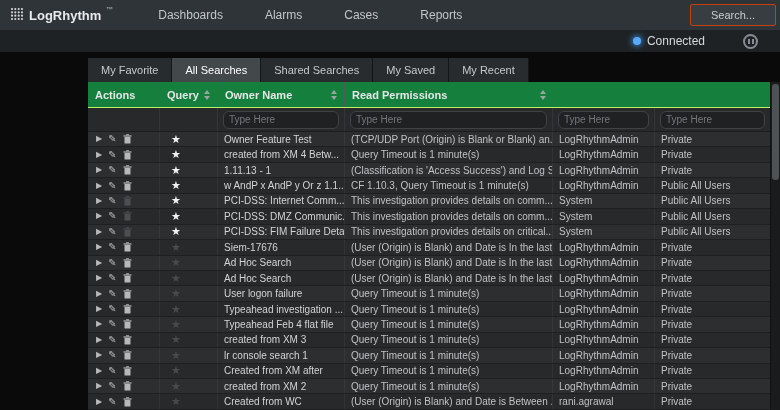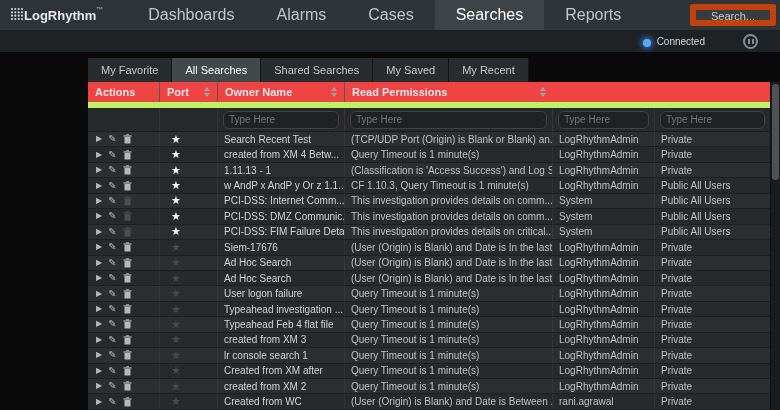--- a/index.html
+++ b/index.html
@@ -1,46 +1,46 @@
 <!DOCTYPE html>
 <html><head>
 <meta charset="utf-8">
 <style>
   *{box-sizing:border-box;margin:0;padding:0}
   html,body{width:780px;height:410px;overflow:hidden}
   body{font-family:"Liberation Sans","DejaVu Sans",sans-serif;background:#0a0a0b;color:#ccc}
 
   
   .topbar{height:30px;background:#2f3438;display:flex;align-items:stretch;position:relative}
-  .logo{display:flex;align-items:center;padding:0 10px;color:#e8eaec;font-weight:bold;font-size:13px;cursor:pointer}
+  .logo{display:flex;align-items:center;gap:5px;padding:0 10px;color:#e8eaec;font-weight:bold;font-size:13px;cursor:pointer}
   .logo .tm{font-size:7px;color:#9aa0a4;align-self:flex-start;margin-top:6px}
   .mainnav{display:flex;margin-left:14px}
-  .navitem{display:flex;align-items:center;padding:0 21px;font-size:16px;color:#c3c7ca;cursor:pointer}
+  .navitem{display:flex;align-items:center;padding:0 21px;font-size:12px;color:#c3c7ca;cursor:pointer}
   .navitem.active{background:#3e4347;color:#fff}
-  .search-btn{position:absolute;right:4px;top:4px;height:22px;width:86px;background:#383d41;border:6px solid #c2410c;border-radius:2px;color:#c9cdd0;font-size:11px;font-family:inherit;cursor:pointer}
+  .search-btn{position:absolute;right:4px;top:4px;height:22px;width:86px;background:#383d41;border:1px solid #c2410c;border-radius:2px;color:#c9cdd0;font-size:11px;font-family:inherit;cursor:pointer}
 
   
   .statusbar{height:22px;background:#1e2224;display:flex;align-items:center;justify-content:flex-end;gap:38px;padding-right:22px}
-  .conn{display:flex;align-items:flex-end;gap:6px;font-size:10px;color:#d6d9db}
+  .conn{display:flex;align-items:center;gap:6px;font-size:12px;color:#d6d9db}
   .conn-dot{width:8px;height:8px;border-radius:50%;background:#58aaff;box-shadow:0 0 6px 1px #3f8fe0}
   .pause-icon{width:15px;height:15px;border:2px solid #878c90;border-radius:50%;display:inline-flex;align-items:center;justify-content:center;gap:2px;cursor:pointer}
   .pause-icon .bar{width:2px;height:5px;background:#878c90}
 
   
   .content{height:358px;background:#0a0a0b;padding:6px 0 0 88px;overflow:hidden}
   .tabstrip{display:inline-flex;height:24px}
   .stab{display:flex;align-items:center;padding:0 13px;font-size:11px;color:#c6c9cb;background:#292c2e;border-right:1px solid #141616;cursor:pointer;white-space:nowrap}
   .stab.active{background:#43484b;color:#fff}
 
   .tablewrap{display:flex;width:692px;height:328px}
   .tablemain{flex:1;display:flex;flex-direction:column;overflow:hidden}
 
   .thead,.tfilter,.trow{display:grid;grid-template-columns:72px 58px 127px 208px 102px 1fr}
 
-  .thead{height:26px;background:#ef4444;border-bottom:6px solid #bef264}
+  .thead{height:26px;background:#15803d;border-bottom:1px solid #bef264}
   .hcell{display:flex;align-items:center;gap:4px;padding:0 7px;font-size:11px;font-weight:bold;color:#e4e6e7;border-right:1px solid #55595d;overflow:hidden;white-space:nowrap}
   .hcell:last-child{border-right:none}
   .sort{display:inline-flex;flex-direction:column;gap:2px;margin-left:auto}
   .sort i{width:0;height:0;border-left:3px solid transparent;border-right:3px solid transparent}
   .sort .up{border-bottom:4px solid #9ea2a5}
   .sort .down{border-top:4px solid #9ea2a5}
 
   .tfilter{height:24px;background:#27292b;border-bottom:1px solid #1b1d1e}
   .fcell{display:flex;align-items:center;padding:0 5px;border-right:1px solid #333638}
   .fcell:last-child{border-right:none}
@@ -94,21 +94,20 @@
       </g>
         </svg>
     </span>
     <span>LogRhythm</span>
     <span class="tm">™</span>
   </div>
   <nav class="mainnav">
     <a class="navitem">Dashboards</a>
     <a class="navitem">Alarms</a>
     <a class="navitem">Cases</a>
-    <a class="navitem active">Searches</a>
     <a class="navitem">Reports</a>
   </nav>
   <button class="search-btn">Search...</button>
 </header>
 
 <div class="statusbar">
   <span class="conn">
     <span class="conn-dot"></span>
     <span>Connected</span>
   </span>
@@ -129,21 +128,21 @@
   </div>
 
   <div class="tablewrap">
     <div class="tablemain">
 
       <div class="thead">
         <div class="hcell">
           <span>Actions</span>
         </div>
         <div class="hcell">
-          <span>Port</span>
+          <span>Query</span>
           <span class="sort">
               <i class="up"></i>
               <i class="down"></i>
             </span>
         </div>
         <div class="hcell">
           <span>Owner Name</span>
           <span class="sort">
               <i class="up"></i>
               <i class="down"></i>
@@ -184,21 +183,21 @@
         <svg width="9" height="10" viewBox="0 0 9 10" fill="currentColor">
           <rect x="1.5" y="3" width="6" height="6.5" rx="0.5"></rect>
           <rect x="0.5" y="1.4" width="8" height="1.2"></rect>
           <rect x="3" y="0.3" width="3" height="1"></rect>
         </svg>
       </span>
     </div>
     <div class="cell c-fav">
       <span class="star fav">★</span>
     </div>
-    <div class="cell c-name">Search Recent Test</div>
+    <div class="cell c-name">Owner Feature Test</div>
     <div class="cell c-desc">(TCP/UDP Port (Origin) is Blank or Blank) an...</div>
     <div class="cell c-owner">LogRhythmAdmin</div>
     <div class="cell c-perm">Private</div>
   </div>
 
   <div class="trow odd">
     <div class="cell c-actions">
       <span class="icon play">▶</span>
       <span class="icon pencil">✎</span>
       <span class="icon trash">

